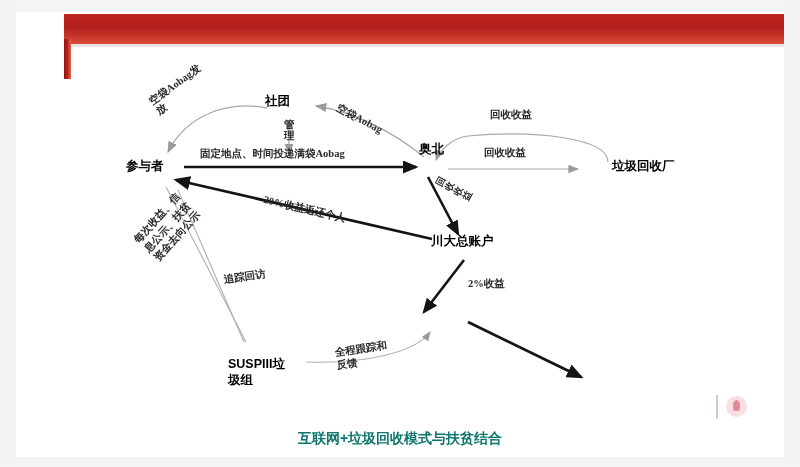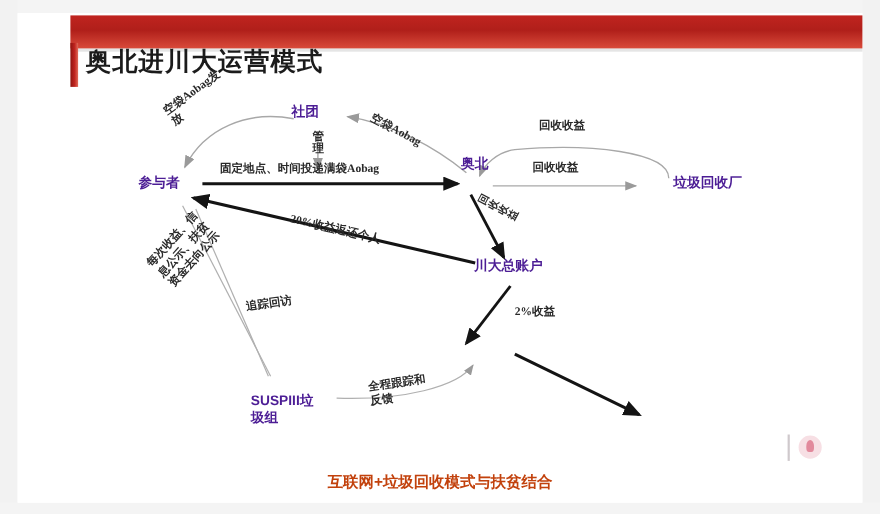--- a/index.html
+++ b/index.html
@@ -85,21 +85,21 @@
     width: 768px; height: 445px;
   }
   .diagram svg {
     position: absolute;
     left: 0; top: 0;
   }
   .node {
     position: absolute;
     font-size: 12.5px;
     font-weight: bold;
-    color: #4c1d95;
+    color: #000000;
     line-height: 1.25;
     white-space: nowrap;
     font-family: "Liberation Sans", "DejaVu Sans", sans-serif;
   }
   .node.wrap { white-space: normal; }
   .edge-label {
     position: absolute;
     font-size: 10.5px;
     font-weight: bold;
     color: #2a2a2a;
@@ -109,21 +109,21 @@
   }
   .edge-label.small { font-size: 9.5px; }
   .edge-label.wrap { white-space: normal; }
   .caption {
     position: absolute;
     left: 0; top: 418px;
     width: 768px;
     text-align: center;
     font-size: 14px;
     font-weight: bold;
-    color: #c2410c;
+    color: #0f766e;
     font-family: "Liberation Sans", "DejaVu Sans", sans-serif;
   }
   
   .watermark {
     position: absolute;
     left: 700px; top: 382px;
     width: 40px; height: 26px;
   }
   .wm-bar {
     position: absolute;
@@ -154,21 +154,20 @@
   <div class="frame-top"></div>
   <div class="frame-left"></div>
   <div class="frame-right"></div>
   <div class="frame-bottom"></div>
 
   <div class="slide">
 
     <div class="header-bar"></div>
     <div class="header-bar-shadow"></div>
     <div class="title-accent"></div>
-    <div class="slide-title">奥北进川大运营模式</div>
 
     <div class="diagram">
 
       <svg width="768" height="445" viewBox="0 0 768 445">
         <defs>
           <marker id="ah-thin" markerWidth="9" markerHeight="7" refX="8" refY="3.5" orient="auto" markerUnits="strokeWidth">
             <path d="M0,0 L9,3.5 L0,7 z" fill="#9a9a9a"></path>
           </marker>
           <marker id="ah-thick" markerWidth="6" markerHeight="5" refX="5" refY="2.5" orient="auto" markerUnits="strokeWidth">
             <path d="M0,0 L6,2.5 L0,5 z" fill="#141414"></path>

